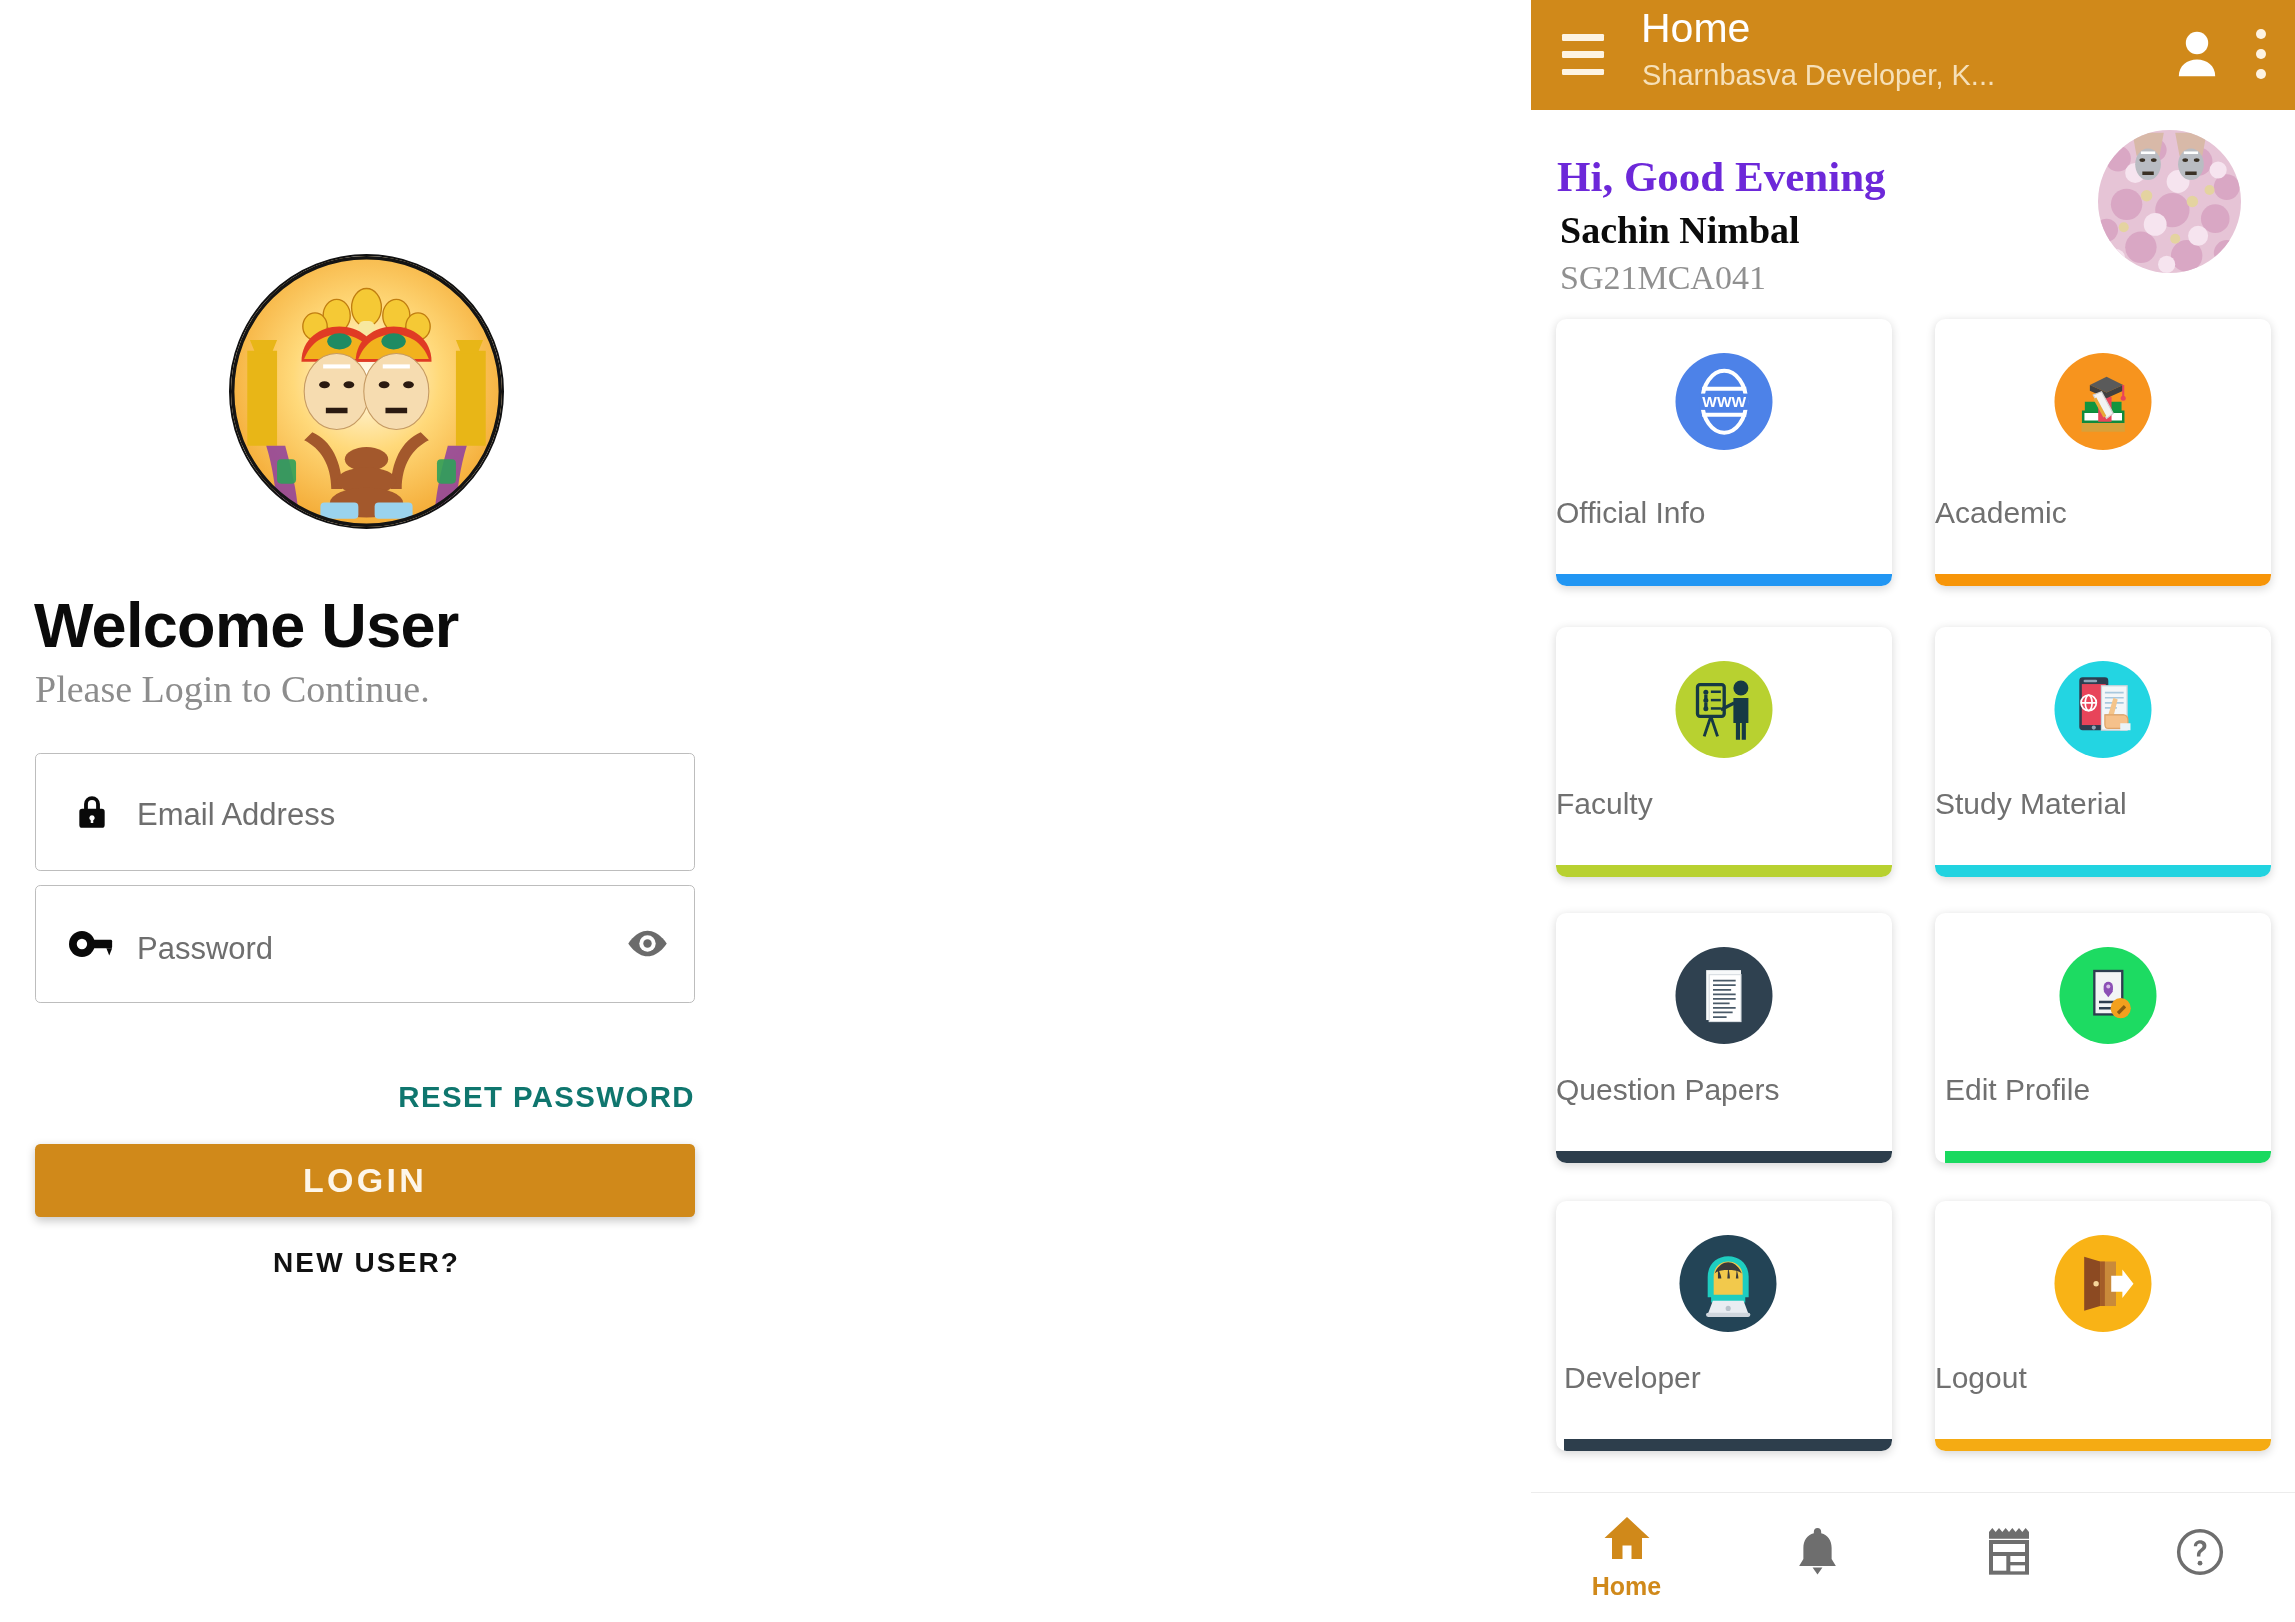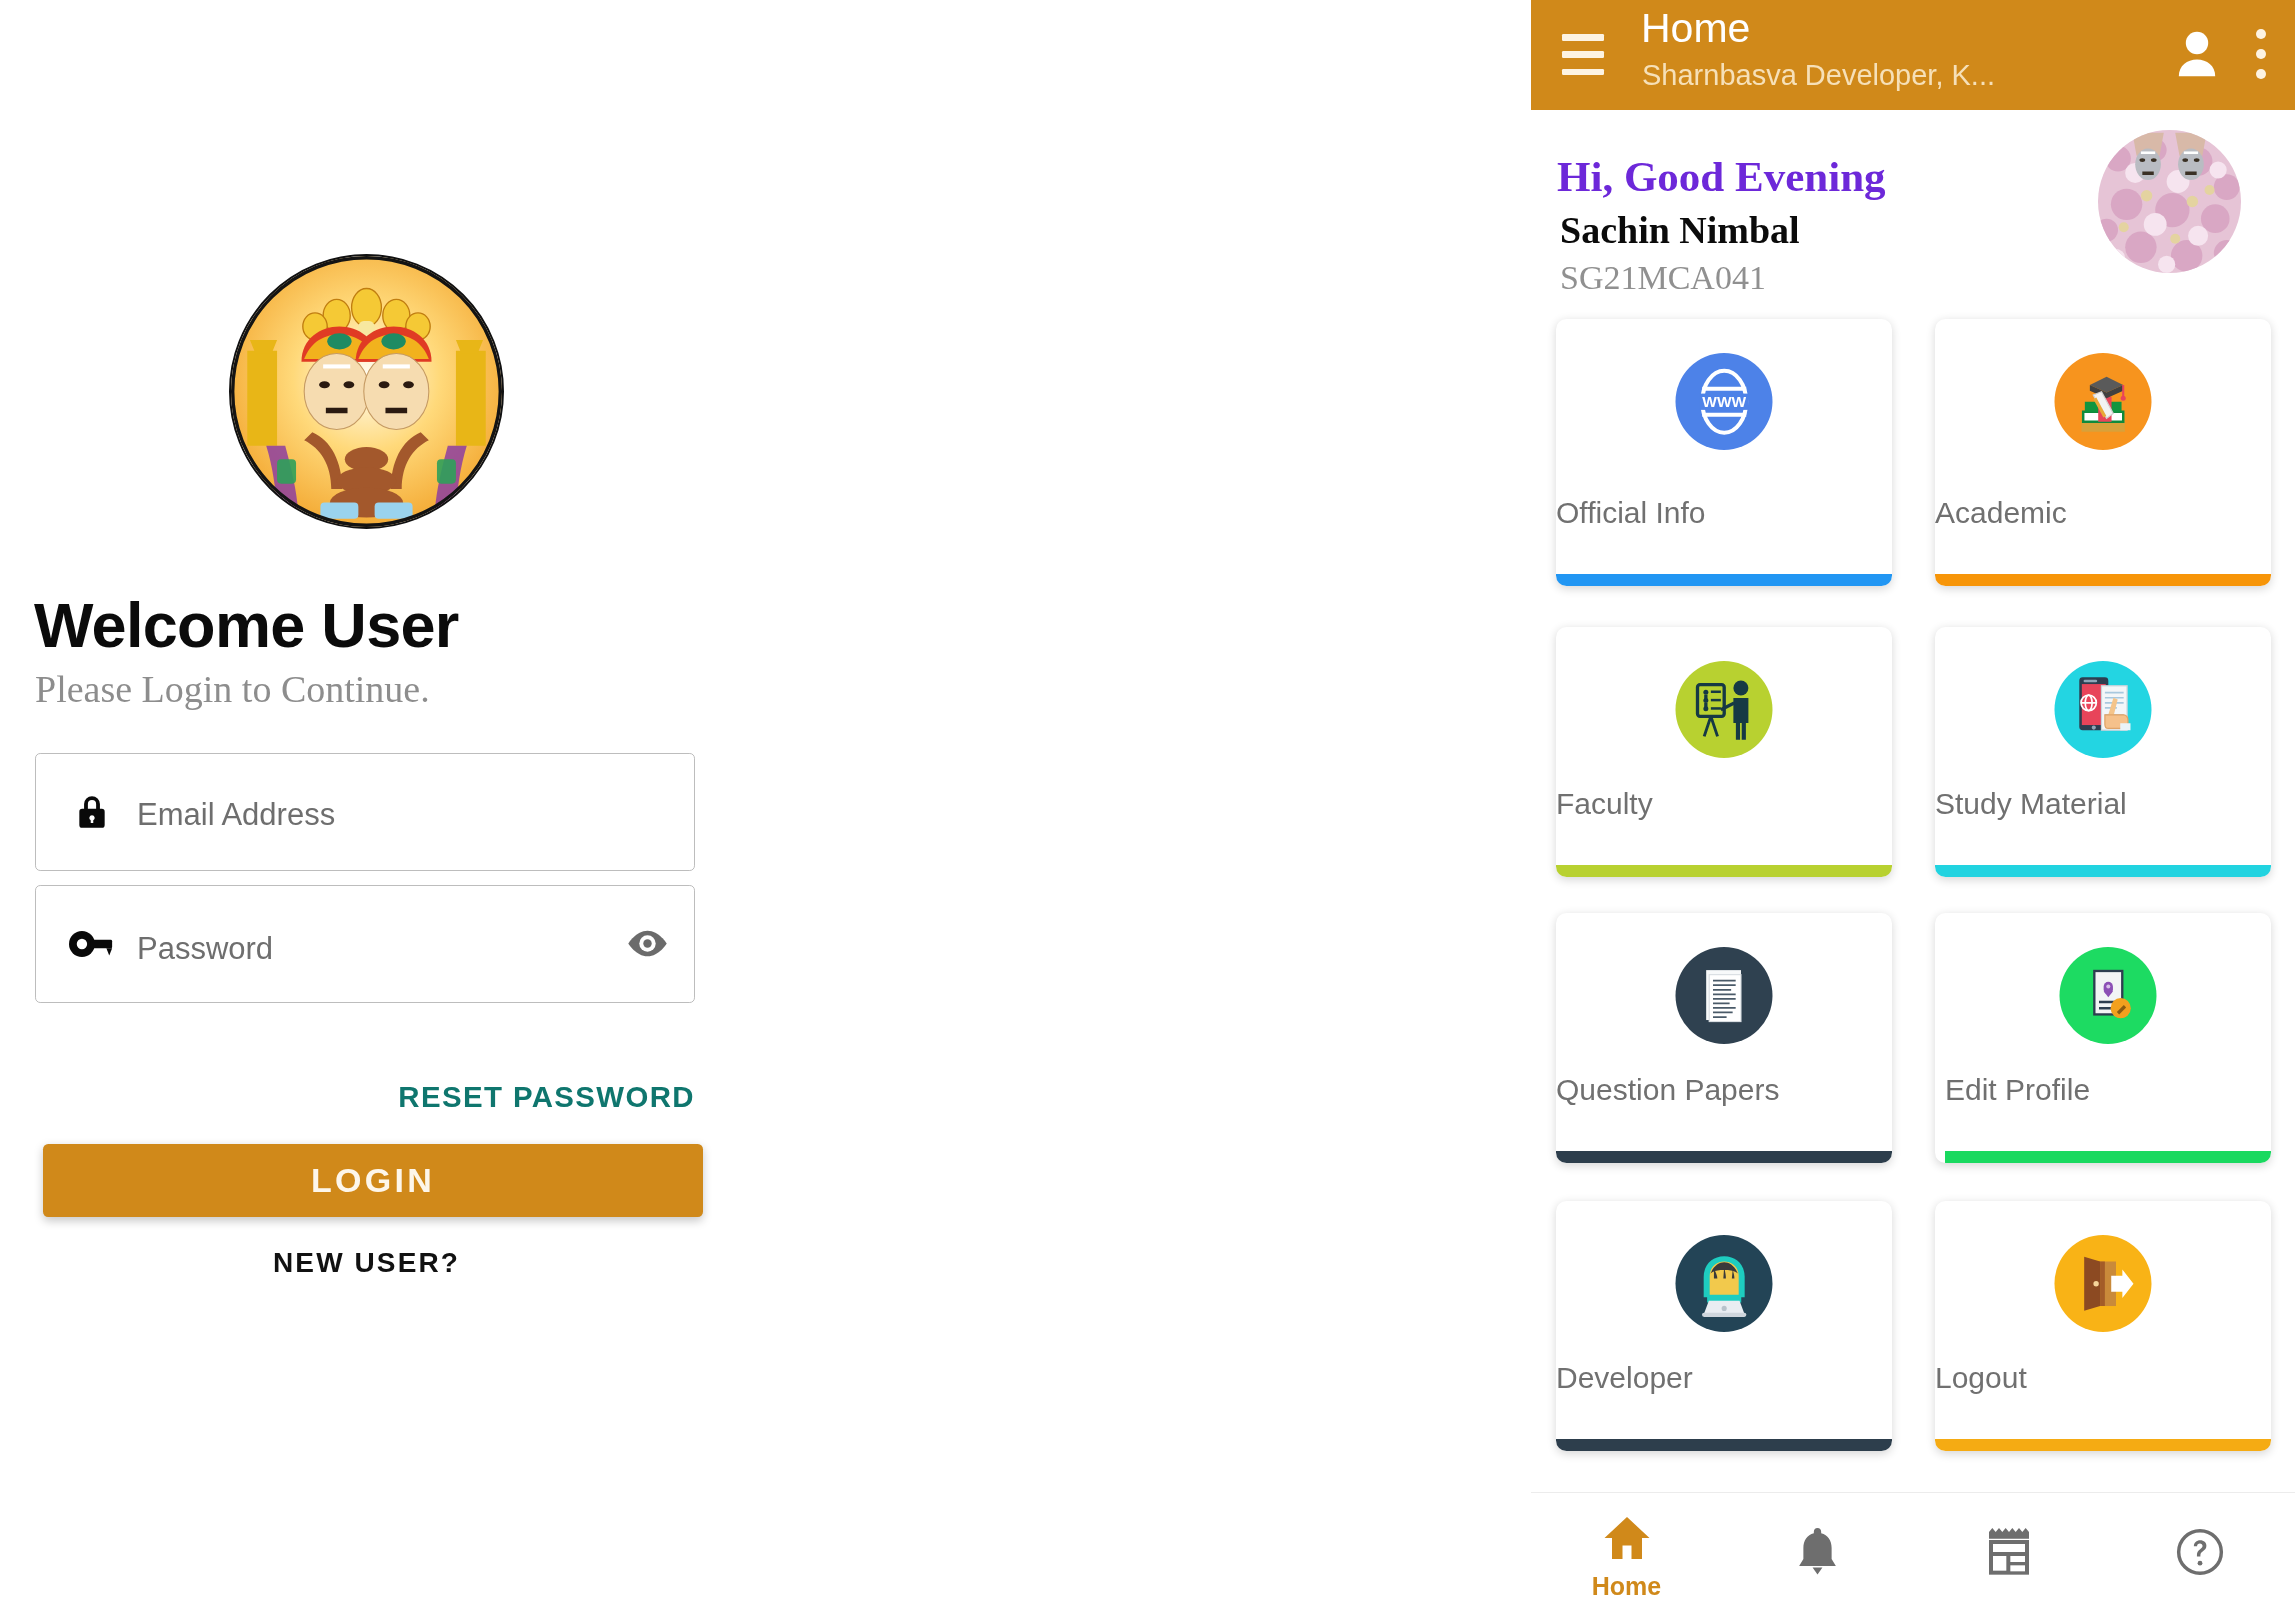--- a/index.html
+++ b/index.html
@@ -31,21 +31,21 @@
   .t-email { left:137px; top:797px; }
   .t-pass  { left:137px; top:931px; }
 
   .reset-link { position:absolute; left:378px; top:1080px; width:317px; text-align:right;
                 font-size:29.4px; font-weight:700; letter-spacing:1.4px; color:#0f766e;
                 font-family:"Liberation Sans", sans-serif; }
 
   .btn-primary { position:absolute; background:#d0891a; border-radius:5.2px;
                  box-shadow:0 3.3px 9.2px rgba(0,0,0,.22);
                  display:flex; align-items:center; justify-content:center;
-                 color:#fdf6ea; font-weight:700; letter-spacing:3.3px;margin-left:8px; }
+                 color:#fdf6ea; font-weight:700; letter-spacing:3.3px; }
   .btn-login { left:35px; top:1144px; width:660px; height:73px; font-size:34px; }
 
   .newuser { position:absolute; left:0; top:1247px; width:733px; text-align:center;
              font-size:28px; font-weight:700; letter-spacing:2.1px; color:#111; }
 
   
   .panel-reg { position:absolute; left:772px; top:0; width:759px; height:1623px; background:#fff; }
   .reg-logo { position:absolute; left:1060px; top:116px; width:202px; height:202px; border-radius:50%;
               overflow:hidden; border:2.6px solid #111; }
   .reg-title { position:absolute; left:805px; top:340px; font-size:60px; font-weight:700;
@@ -533,21 +533,21 @@
                 </g>
               <circle cx="66" cy="66" r="13" fill="#f2a01e"></circle>
               <path d="M61 71l9-9 3 3-9 9z" fill="#8a5a10"></path>
             </svg>
           </div>
           <div class="card-label">Edit Profile</div>
           <div class="card-bar" style="background:#19d95f;"></div>
         </div>
       </div>
 
-      <div class="card" style="left:25px;  top:882px; height:250px;">
+      <div class="card" style="left:25px;  top:882px; height:250px;padding-left:8px;">
         <div class="card-inner">
           <div class="card-ico" style="background:#234456;">
             <svg viewBox="0 0 100 100" width="88%" height="88%">
               <path d="M50 18c14 0 24 10 24 24v24H26V42c0-14 10-24 24-24z" fill="#1ecdc0"></path>
               <path d="M50 24c10 0 17 7 17 17v22H33V41c0-10 7-17 17-17z" fill="#f2c94c"></path>
               <path d="M34 38c4-9 10-13 16-13s12 4 16 13c-4-3-8-4-16-4s-12 1-16 4z" fill="#3a3a3a"></path>
               <path d="M38 32c2 5 4 8 4 12h-4zM50 30c1 6 2 9 2 14h-3zM60 33c1 5 2 7 2 11h-3z" fill="#3a3a3a"></path>
               <path d="M30 64h40v8H30z" fill="#1ecdc0"></path>
               <path d="M32 70h36l6 16H26z" fill="#e9edf2"></path>
               <rect x="24" y="84" width="52" height="5" rx="2.5" fill="#cfd6dd"></rect>

